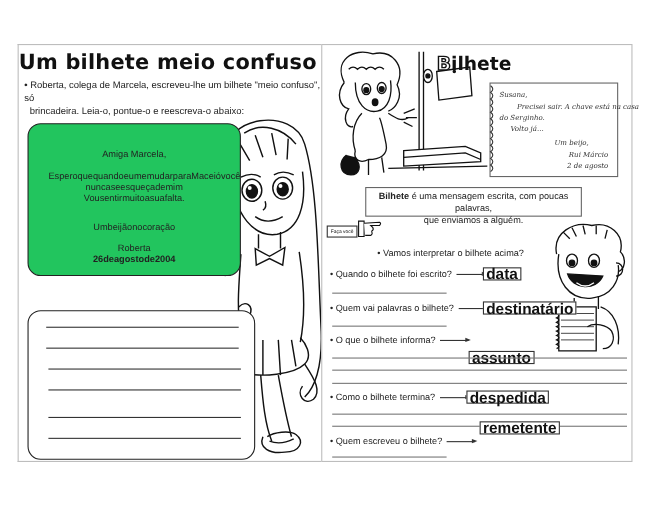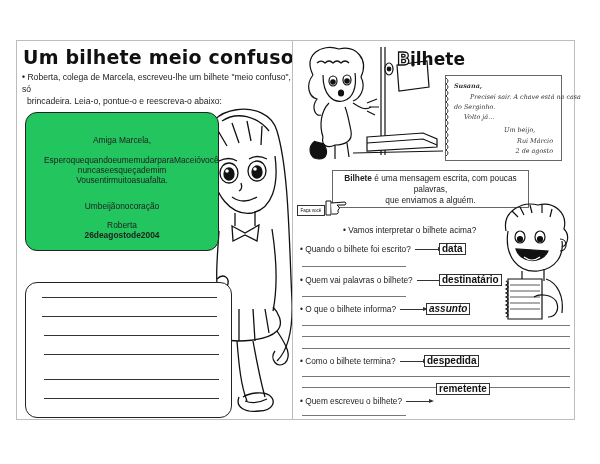--- a/index.html
+++ b/index.html
@@ -6,41 +6,41 @@
   html, body { width: 600px; height: 464px; background: #ffffff; overflow: hidden; }
   body { position: relative; font-family: "Liberation Sans", sans-serif; color: #111; }
 
   .page { position: absolute; border: 1px solid #bdbdbd; background: #fff; }
   #page-left { left: 16px; top: 40px; width: 277px; height: 380px; border-right: none; }
   #page-right { left: 292px; top: 40px; width: 283px; height: 380px; }
 
   .abs { position: absolute; }
 
   
-  .lp-title { left: 0; width: 277px; top: 5px; text-align: right; font-family: "DejaVu Sans", sans-serif; font-weight: 900; font-size: 19px; letter-spacing: 0.2px; }
+  .lp-title { left: 0; width: 277px; top: 5px; text-align: left; font-family: "DejaVu Sans", sans-serif; font-weight: 900; font-size: 19px; letter-spacing: 0.2px; }
   .lp-instr { left: 5px; top: 30px; width: 272px; font-size: 8.6px; line-height: 12px; color: #222; }
   .lp-instr .bullet { font-weight: bold; }
   .letter-box { left: 8px; top: 71px; width: 194px; height: 139px; border: 1.5px solid #222; border-radius: 12px; background: #22c55e; }
   .letter-line { position: absolute; left: 0; width: 100%; text-align: center; font-size: 8.4px; color: #222; line-height: 10px; }
   .write-box { left: 8px; top: 241px; width: 207px; height: 136px; border: 1.5px solid #222; border-radius: 12px; background: #fff; }
   .write-line { position: absolute; left: 16px; width: 175px; height: 0; border-top: 1.5px solid #333; }
 
   
   .rp-title { left: 104px; top: 8px; font-family: "DejaVu Sans", sans-serif; font-weight: 900; font-size: 17px; }
   .rp-title .b-cap { display: inline-block; color: #fff; -webkit-text-stroke: 1.3px #111; text-shadow: 0 0 0 #111; }
   .note-box { left: 152px; top: 34px; width: 117px; height: 86px; border: 1px solid #666; background: #fff; }
   .note-spiral { position: absolute; left: -4px; top: 2px; width: 8px; height: 82px; }
   .note-line { position: absolute; font-family: "DejaVu Serif", serif; font-style: italic; font-size: 6.4px; color: #333; line-height: 8px; white-space: nowrap; }
-  .def-box { left: 39px; top: 129px; width: 197px; height: 38px; border: 1px solid #666; background: #fff; text-align: center; font-size: 8.3px; line-height: 11px; padding-top: 2px; color: #222; }
+  .def-box { left: 39px; top: 129px; width: 197px; height: 27px; border: 1px solid #666; background: #fff; text-align: center; font-size: 8.3px; line-height: 11px; padding-top: 2px; color: #222; }
   .def-box b { font-weight: bold; }
   .faca-tag { left: 4px; top: 164px; width: 28px; height: 11px; border: 1px solid #333; font-size: 4.5px; line-height: 9px; text-align: center; background: #fff; }
   .q-text { position: absolute; font-size: 8.3px; color: #222; white-space: nowrap; line-height: 11px; }
   .arrow { display: inline-block; width: 26px; height: 0; border-top: 1px solid #333; vertical-align: middle; position: relative; margin: 0 4px; }
   .arrow::after { content: ""; position: absolute; right: -2px; top: -3px; border-left: 5px solid #333; border-top: 2.5px solid transparent; border-bottom: 2.5px solid transparent; }
-  .answer-tag { position: absolute; border: 1px solid #333; font-weight: bold; font-size: 10px; padding: 0 2px; line-height: 10px; background: #fff; color: #111; }
+  .answer-tag { position: absolute; border: 1px solid #333; font-weight: bold; font-size: 14px; padding: 0 2px; line-height: 10px; background: #fff; color: #111; }
   .ans-line { position: absolute; height: 0; border-top: 1px solid #777; }
 
   svg { position: absolute; overflow: visible; }
 </style>
 </head>
 <body>
 
 <div id="page-left" class="page">
 
   <div class="abs lp-title">Um bilhete meio confuso</div>
@@ -145,21 +145,21 @@
   </svg>
 
   <div class="abs rp-title">
     <span class="b-cap">B</span><span>ilhete</span>
   </div>
 
   <div class="abs note-box">
     <svg class="note-spiral" width="8" height="82" viewBox="0 0 8 82">
       <path d="M4 0 q 4 3 0 6 q 4 3 0 6 q 4 3 0 6 q 4 3 0 6 q 4 3 0 6 q 4 3 0 6 q 4 3 0 6 q 4 3 0 6 q 4 3 0 6 q 4 3 0 6 q 4 3 0 6 q 4 3 0 6 q 4 3 0 6" fill="none" stroke="#333" stroke-width="1"></path>
     </svg>
-    <div class="note-line" style="left:8px; top:6px;font-weight:bold;">Susana,</div>
+    <div class="note-line" style="left:8px; top:6px;">Susana,</div>
     <div class="note-line" style="left:24px; top:17px;">Precisei sair. A chave está na casa</div>
     <div class="note-line" style="left:8px; top:27px;">do Serginho.</div>
     <div class="note-line" style="left:18px; top:37px;">Volto já...</div>
     <div class="note-line" style="left:58px; top:50px;">Um beijo,</div>
     <div class="note-line" style="right:8px; top:61px;text-align:center;">Rui Márcio</div>
     <div class="note-line" style="right:8px; top:71px;">2 de agosto</div>
   </div>
 
   <div class="abs def-box">
     <div><b>Bilhete</b><span> é uma mensagem escrita, com poucas palavras,</span></div>
@@ -205,21 +205,21 @@
 
   <div class="q-text" style="left:7px; top:234px;">
     <span>• Quem vai palavras o bilhete?</span><span class="arrow"></span>
   </div>
   <div class="answer-tag" style="left:146px; top:233px;">destinatário</div>
   <div class="ans-line" style="left:9px; top:255px; width:104px;"></div>
 
   <div class="q-text" style="left:7px; top:263px;">
     <span>• O que o bilhete informa?</span><span class="arrow"></span>
   </div>
-  <div class="answer-tag" style="left:133px; top:262px;font-style:italic;">assunto</div>
+  <div class="answer-tag" style="left:133px; top:278px;">assunto</div>
   <div class="ans-line" style="left:9px; top:284px; width:268px;"></div>
   <div class="ans-line" style="left:9px; top:295px; width:268px;"></div>
   <div class="ans-line" style="left:9px; top:307px; width:268px;"></div>
 
   <div class="q-text" style="left:7px; top:315px;">
     <span>• Como o bilhete termina?</span><span class="arrow"></span>
   </div>
   <div class="answer-tag" style="left:131px; top:314px;">despedida</div>
   <div class="ans-line" style="left:9px; top:335px; width:268px;"></div>
   <div class="ans-line" style="left:9px; top:346px; width:268px;"></div>

